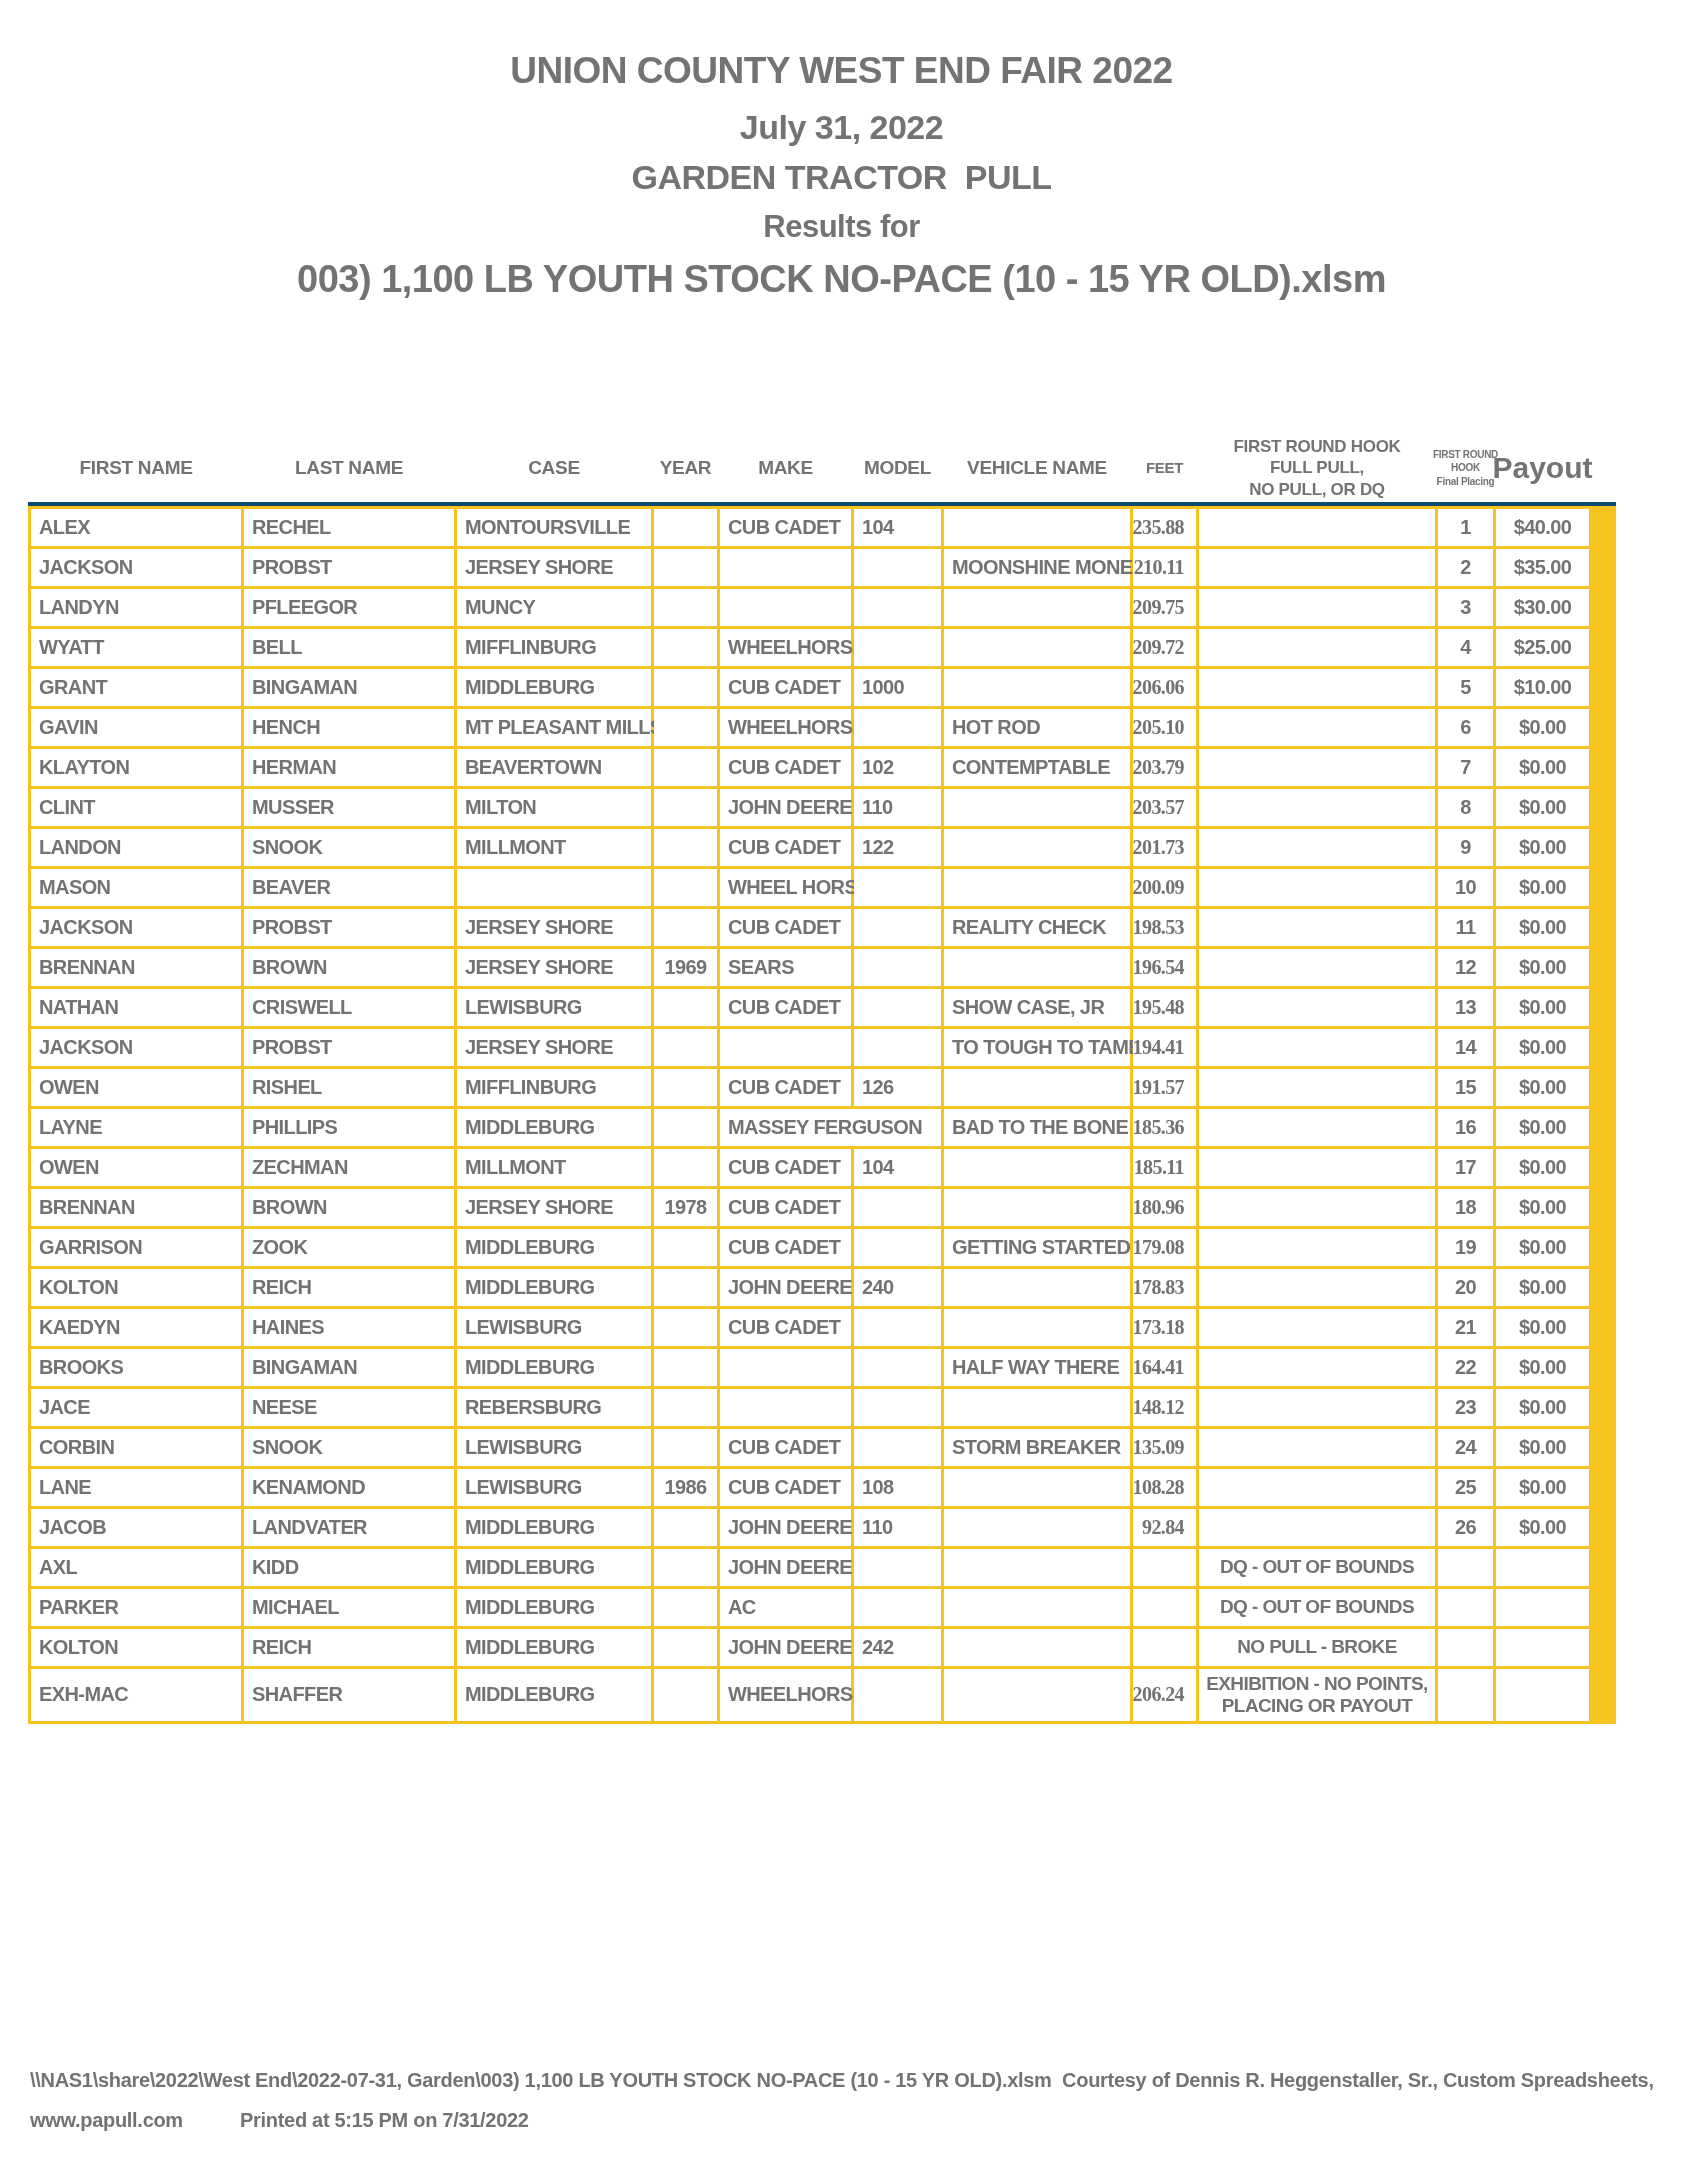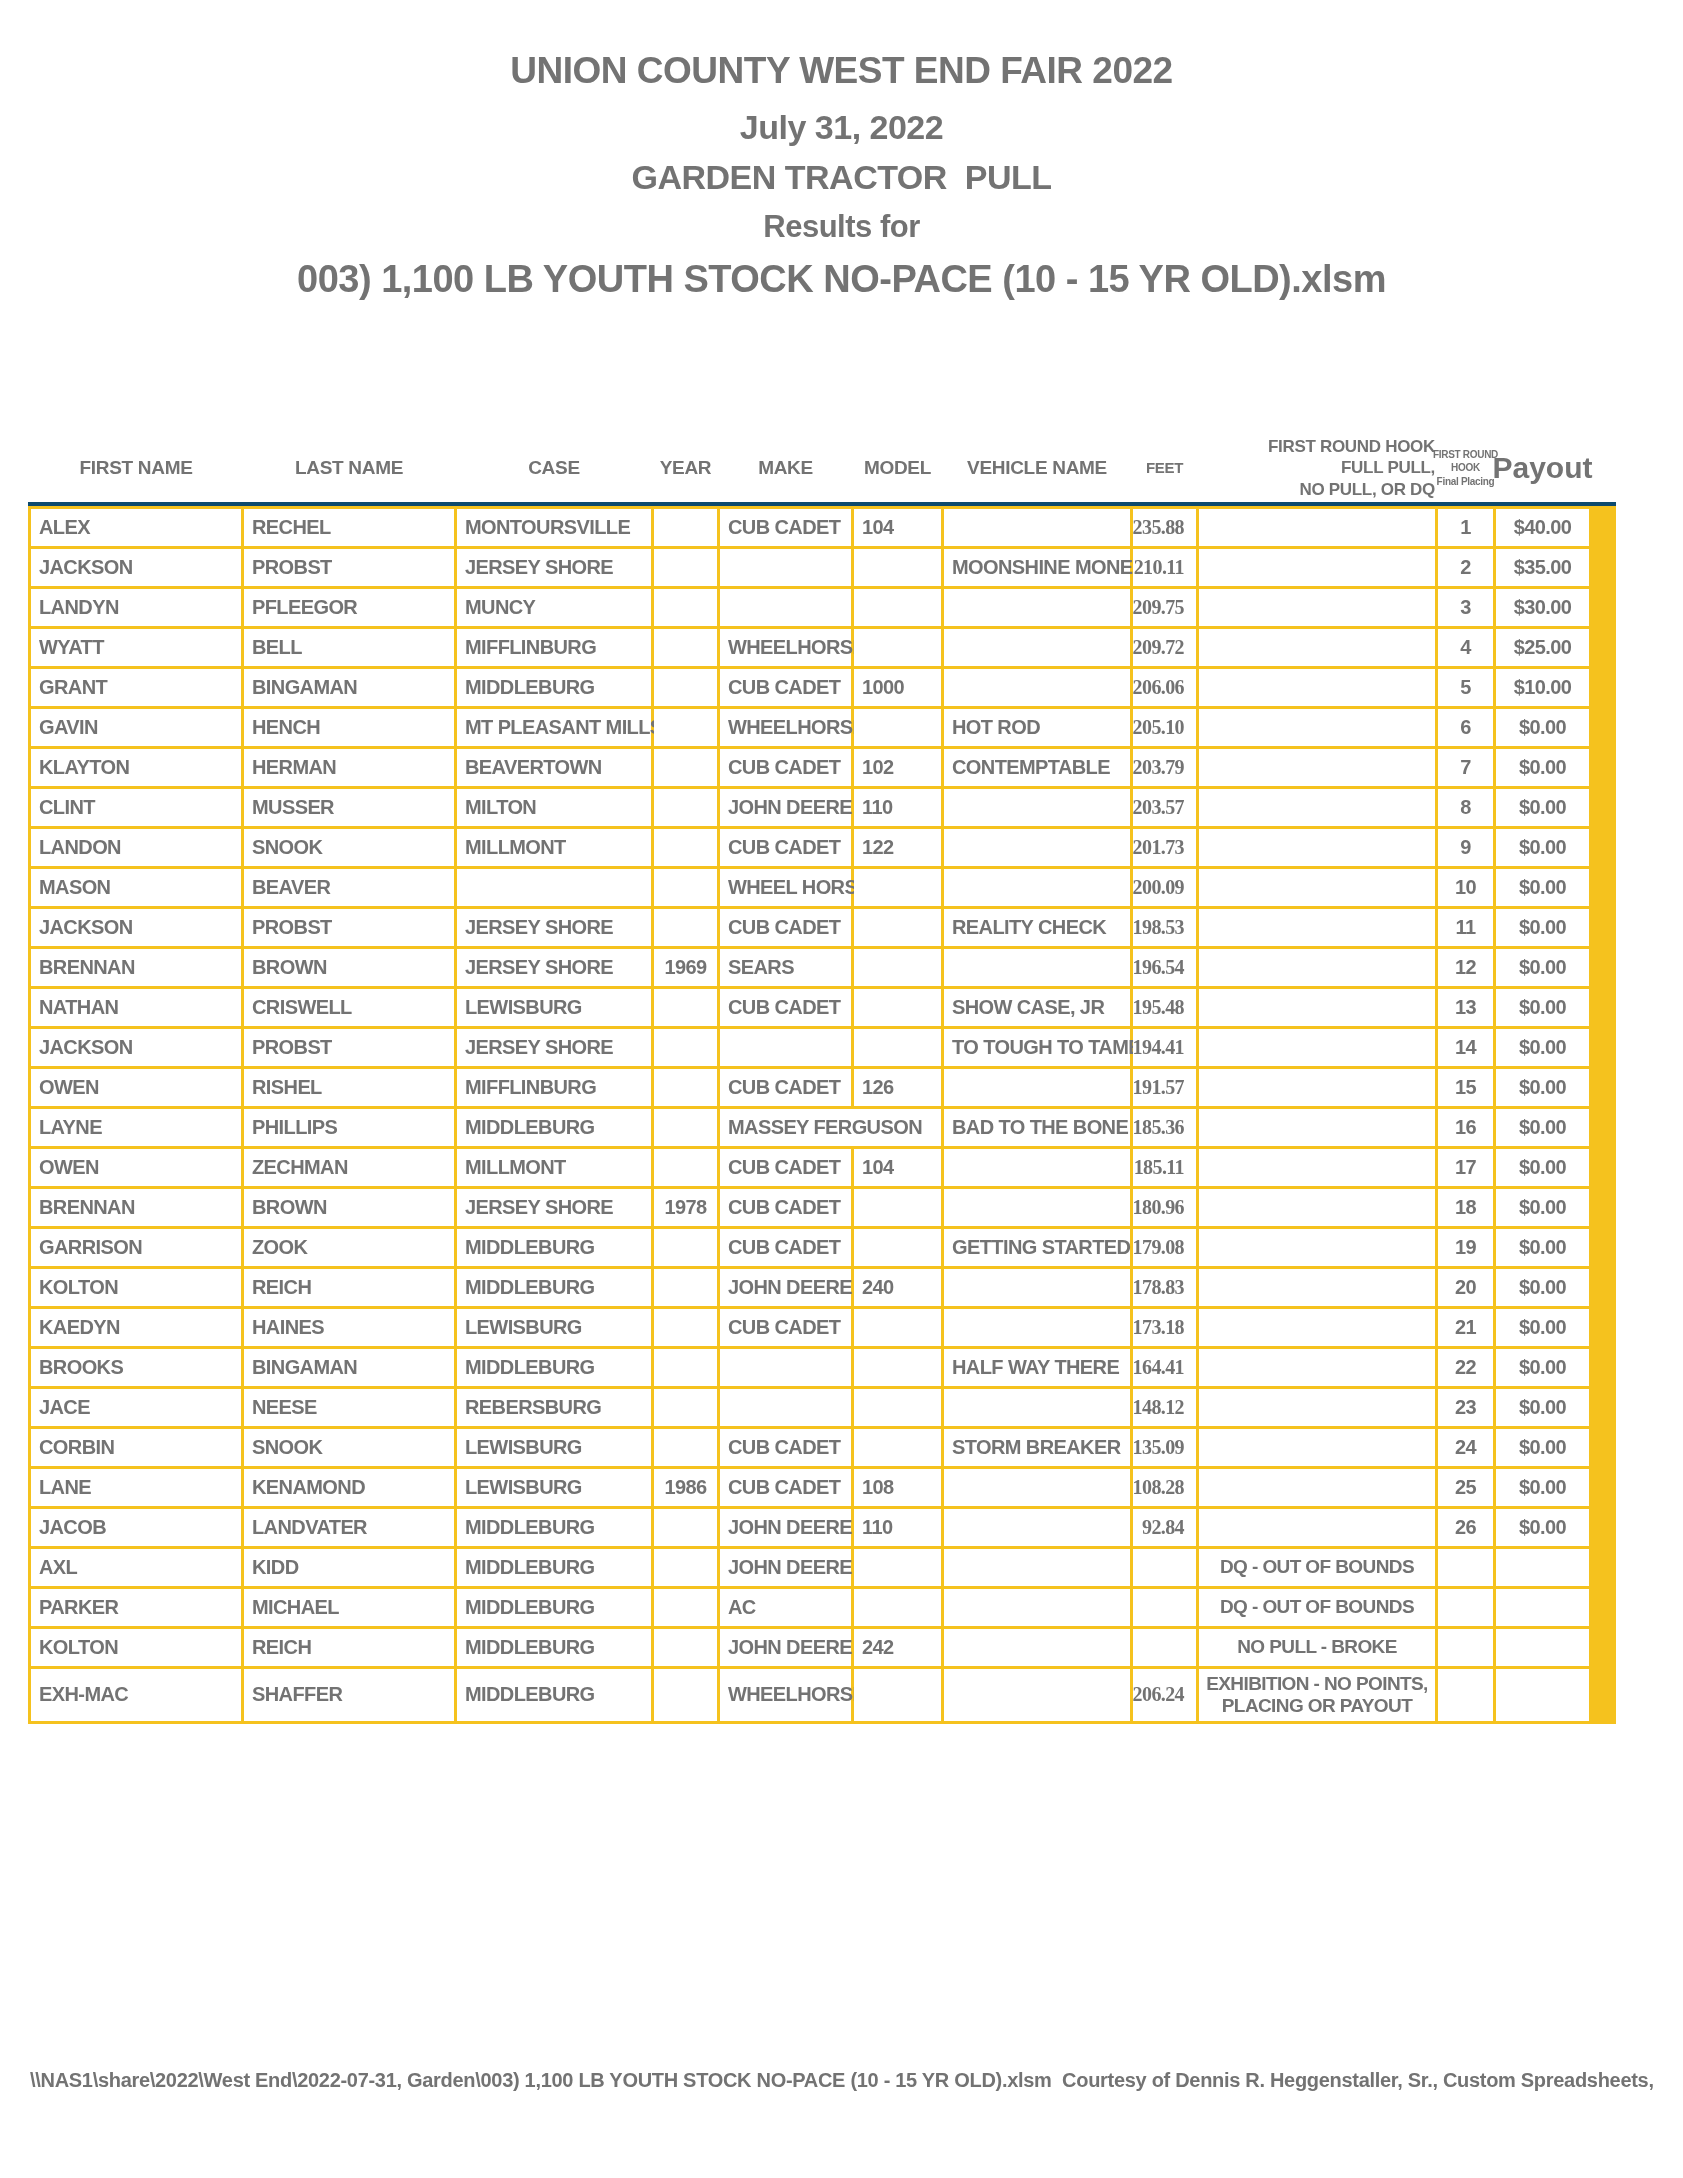--- a/index.html
+++ b/index.html
@@ -19,21 +19,21 @@
   .table-area{position:absolute;left:28px;top:436px;width:1588px;}
   .hdr-grid,.grid-body{
     display:grid;
     grid-template-columns:210px 210px 194px 63px 131px 87px 186px 63px 236px 55px 93px;
     column-gap:3px;
   }
   .hdr-grid{padding:0 3px;align-items:center;min-height:63px;margin-bottom:2px;}
   .hdr-cell{display:flex;flex-direction:column;align-items:center;justify-content:center;
     font-weight:700;font-size:19px;letter-spacing:-0.3px;text-align:center;white-space:nowrap;overflow:visible;}
   .hdr-feet{font-size:15px;}
-  .hdr-hook{font-size:17px;line-height:1.25;align-items:flex-end;}
+  .hdr-hook{font-size:17px;line-height:1.25;}
   .hdr-placing{font-size:10px;line-height:1.35;}
   .hdr-payout{font-size:30px;letter-spacing:0;}
   .grid-body{
     background:#F5C21E;border-top:4px solid #0c4a6e;
     padding:3px;row-gap:3px;
     grid-template-rows:repeat(29,37px) 52px;
   }
   .g-row{display:contents;}
   .cell{
     background:#ffffff;display:flex;align-items:center;
@@ -117,16 +117,20 @@
         <div class="g-row"><div class="cell c-first">AXL</div><div class="cell c-last">KIDD</div><div class="cell c-city">MIDDLEBURG</div><div class="cell c-year center"></div><div class="cell c-make">JOHN DEERE</div><div class="cell c-model"></div><div class="cell c-vehicle"></div><div class="cell c-feet right"></div><div class="cell c-hook center">DQ - OUT OF BOUNDS</div><div class="cell c-placing center"></div><div class="cell c-payout center"></div></div>
         <div class="g-row"><div class="cell c-first">PARKER</div><div class="cell c-last">MICHAEL</div><div class="cell c-city">MIDDLEBURG</div><div class="cell c-year center"></div><div class="cell c-make">AC</div><div class="cell c-model"></div><div class="cell c-vehicle"></div><div class="cell c-feet right"></div><div class="cell c-hook center">DQ - OUT OF BOUNDS</div><div class="cell c-placing center"></div><div class="cell c-payout center"></div></div>
         <div class="g-row"><div class="cell c-first">KOLTON</div><div class="cell c-last">REICH</div><div class="cell c-city">MIDDLEBURG</div><div class="cell c-year center"></div><div class="cell c-make">JOHN DEERE</div><div class="cell c-model">242</div><div class="cell c-vehicle"></div><div class="cell c-feet right"></div><div class="cell c-hook center">NO PULL - BROKE</div><div class="cell c-placing center"></div><div class="cell c-payout center"></div></div>
         <div class="g-row"><div class="cell c-first">EXH-MAC</div><div class="cell c-last">SHAFFER</div><div class="cell c-city">MIDDLEBURG</div><div class="cell c-year center"></div><div class="cell c-make">WHEELHORSE</div><div class="cell c-model"></div><div class="cell c-vehicle"></div><div class="cell c-feet right">206.24</div><div class="cell c-hook center">EXHIBITION - NO POINTS,
 PLACING OR PAYOUT</div><div class="cell c-placing center"></div><div class="cell c-payout center"></div></div>
       </div>
   </div>
 
   <div class="footer">
     <div class="f-line1">\\NAS1\share\2022\West End\2022-07-31, Garden\003) 1,100 LB YOUTH STOCK NO-PACE (10 - 15 YR OLD).xlsm  Courtesy of Dennis R. Heggenstaller, Sr., Custom Spreadsheets,</div>
+    <div class="f-line2">
+      <span class="f-web">www.papull.com</span>
+      <span class="f-printed">Printed at 5:15 PM on 7/31/2022</span>
+    </div>
   </div>
 
 </div>
 
 
 </body></html>

